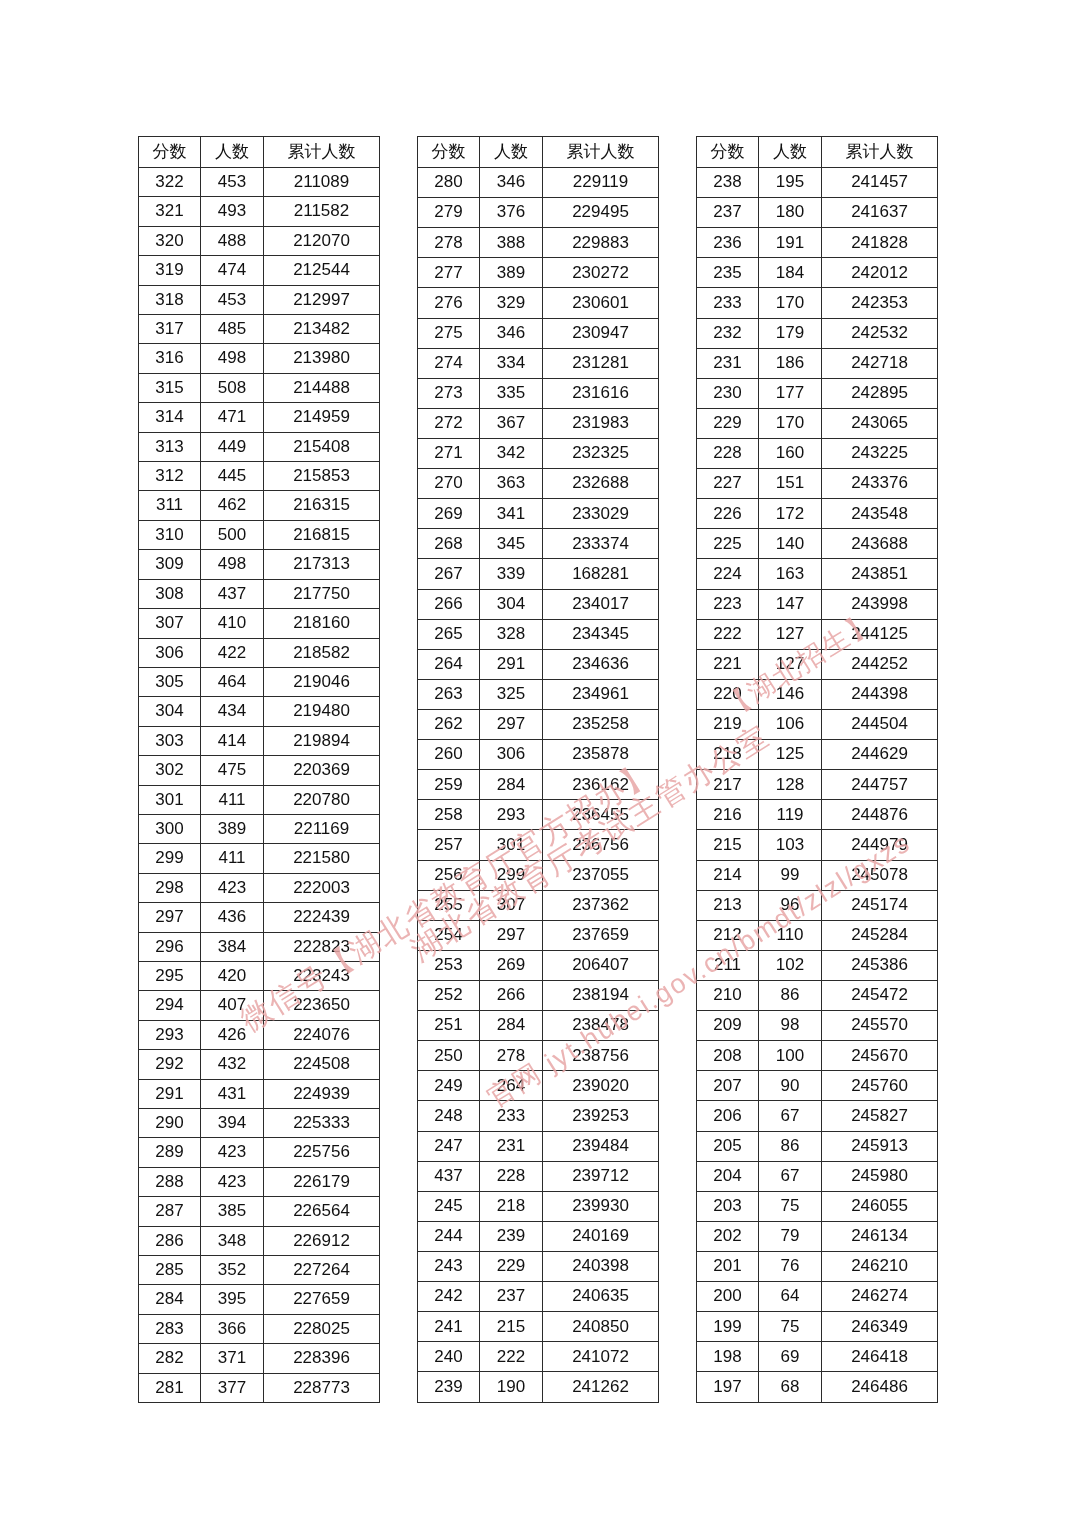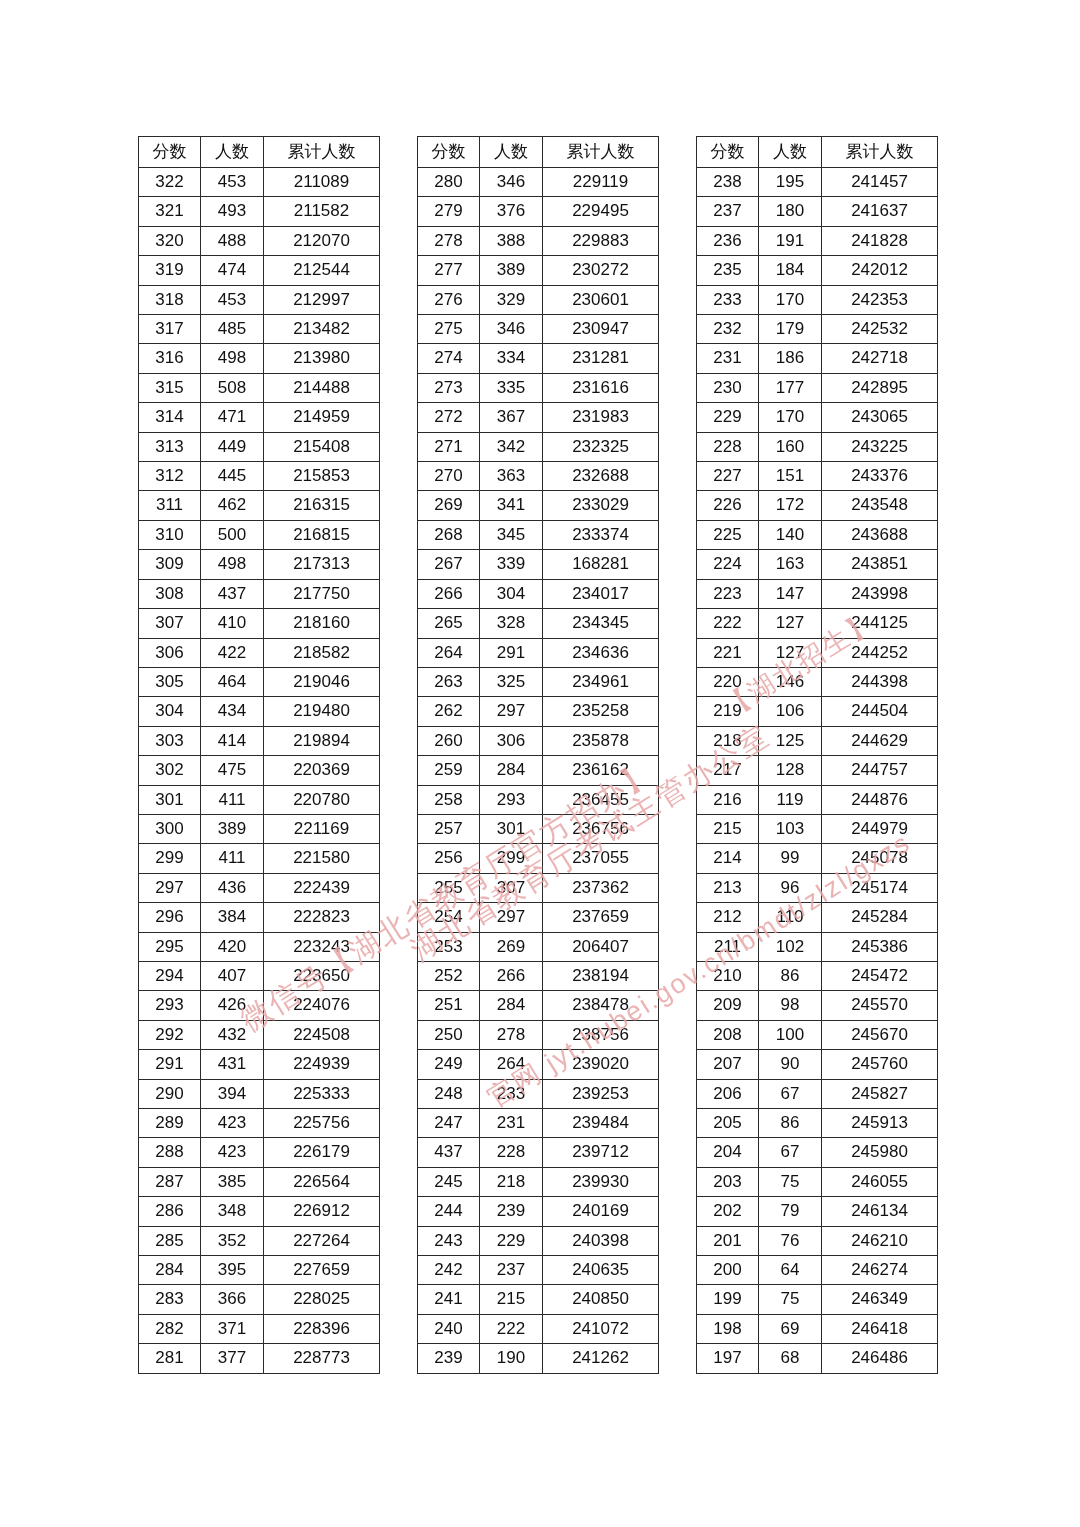--- a/index.html
+++ b/index.html
@@ -235,20 +235,25 @@
             <td>300</td>
             <td>389</td>
             <td>221169</td>
           </tr>
           <tr>
             <td>299</td>
             <td>411</td>
             <td>221580</td>
           </tr>
           <tr>
+            <td>298</td>
+            <td>423</td>
+            <td>222003</td>
+          </tr>
+          <tr>
             <td>297</td>
             <td>436</td>
             <td>222439</td>
           </tr>
           <tr>
             <td>296</td>
             <td>384</td>
             <td>222823</td>
           </tr>
           <tr>

